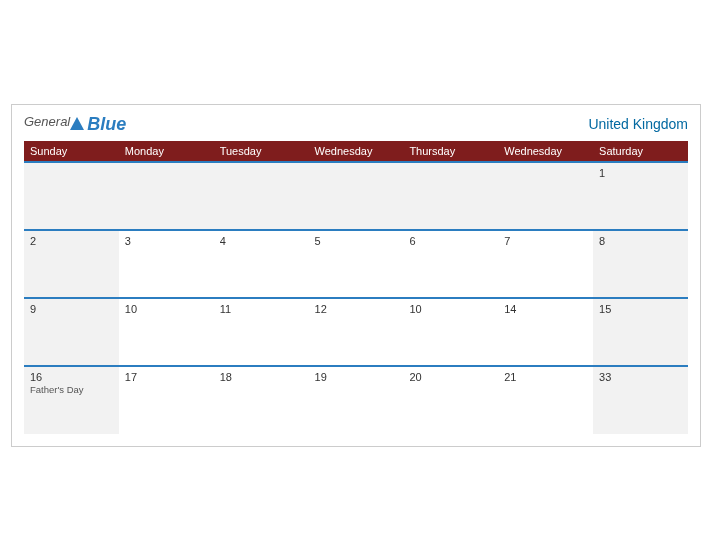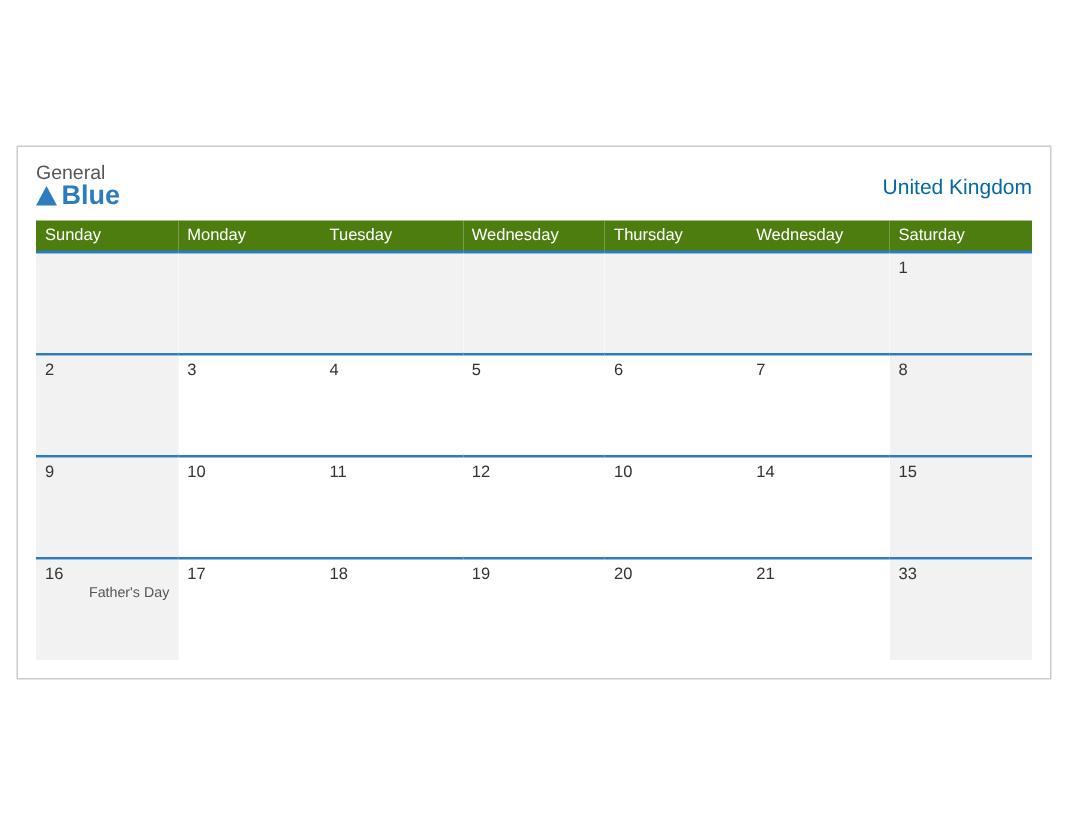--- a/index.html
+++ b/index.html
@@ -19,22 +19,23 @@
       padding: 10px 12px 12px;
     }
     .calendar-header {
       display: flex;
       align-items: center;
       justify-content: space-between;
       margin-bottom: 8px;
     }
     .logo {
       display: flex;
-      flex-direction: column;
+      flex-direction: row;
       line-height: 1;
+      font-style: italic;
     }
     .logo-general {
       font-size: 13px;
       color: #555;
       font-weight: normal;
     }
     .logo-blue {
       font-size: 18px;
       color: #2b7dc0;
       font-weight: bold;
@@ -58,21 +59,21 @@
     }
     .calendar-region {
       font-size: 14px;
       color: #0369a1;
     }
     .calendar-grid {
       width: 100%;
       border-collapse: collapse;
     }
     .calendar-grid thead tr {
-      background: #4d7c0f;
+      background: #7f1d1d;
     }
     .calendar-grid thead th {
       color: #fff;
       font-size: 11px;
       font-weight: normal;
       text-align: left;
       padding: 4px 6px;
       border: none;
     }
     .calendar-grid tbody tr {
@@ -91,21 +92,20 @@
     .day-number {
       font-size: 11px;
       color: #333;
       display: block;
     }
     .day-event {
       font-size: 9.5px;
       color: #555;
       margin-top: 1px;
       display: block;
-      text-align: right;
     }
     .calendar-grid tbody td:nth-child(7) {
       background: #f2f2f2;
     }
     .calendar-grid tbody td:nth-child(1) {
       background: #f2f2f2;
     }
   </style>
 </head>
 <body>

